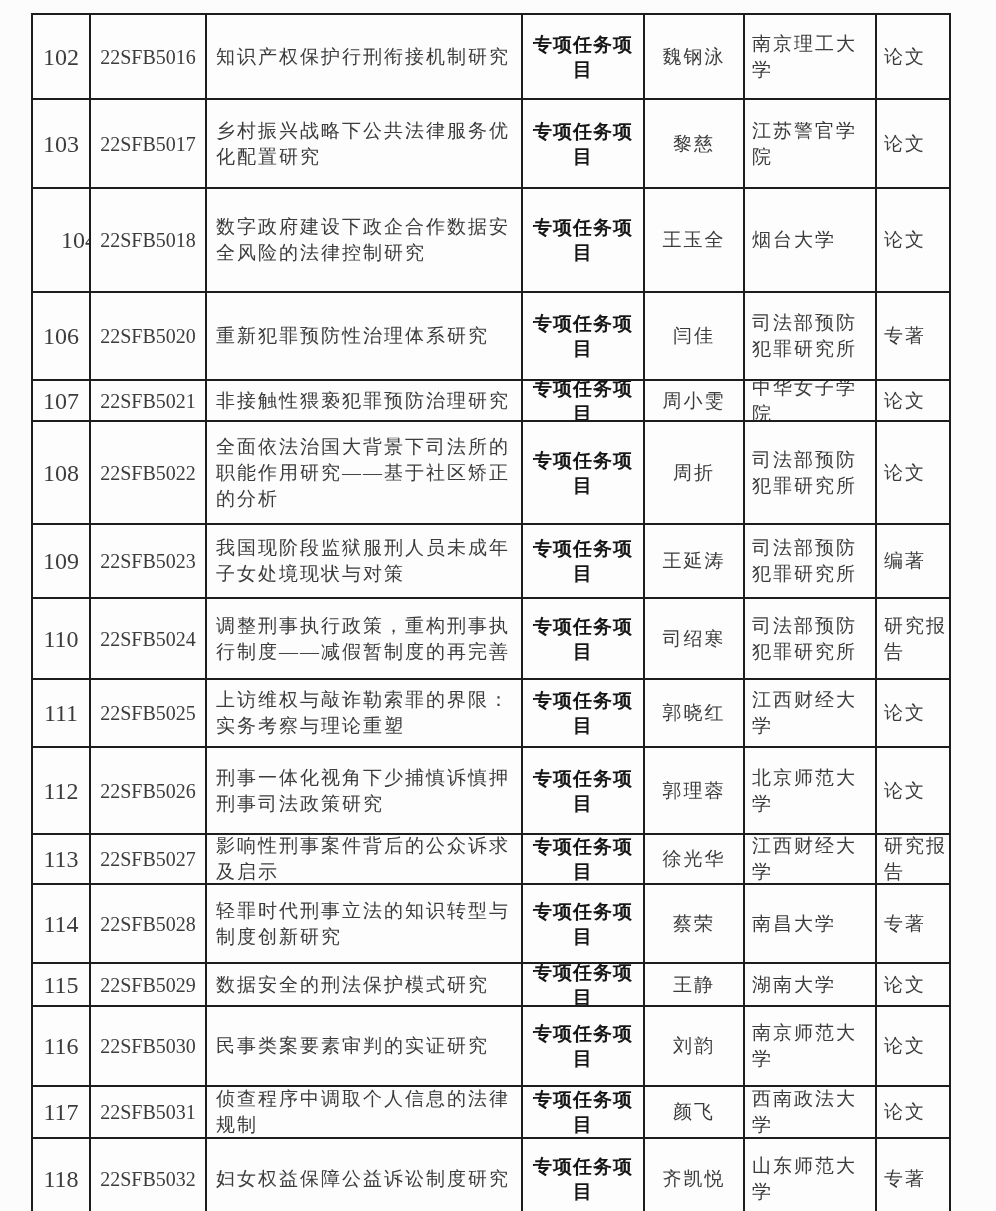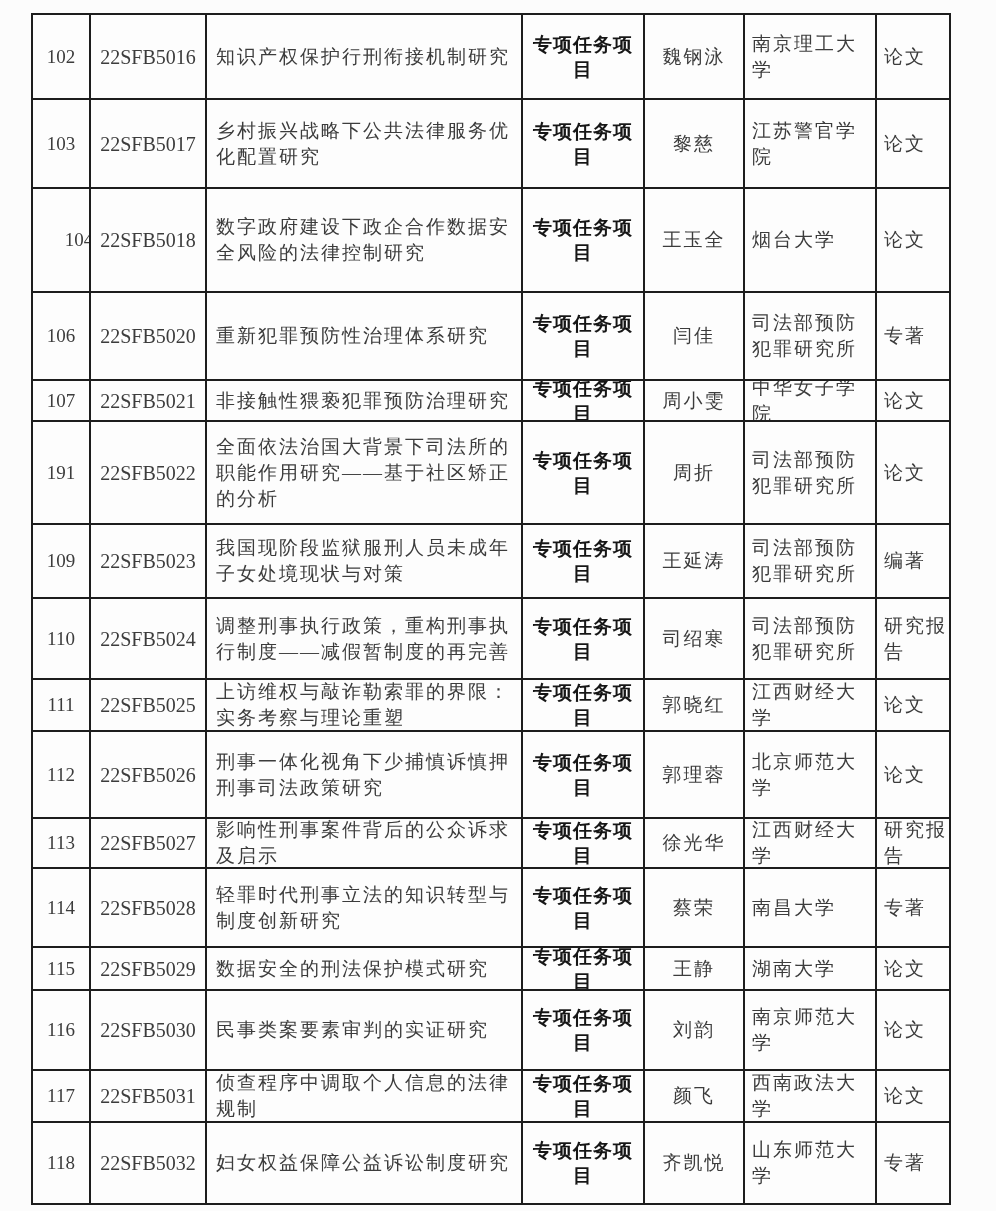--- a/index.html
+++ b/index.html
@@ -37,21 +37,21 @@
     align-items: center;
     overflow: hidden;
     box-sizing: border-box;
     width: 100%;
     color: #3c3c3c;
     font-size: 19px;
     line-height: 26px;
   }
   .c-no .cell {
     justify-content: center;
-    font-size: 19px;
+    font-size: 24px;
     letter-spacing: 0;
   }
   .c-id .cell {
     justify-content: center;
     font-size: 20px;
     letter-spacing: 0;
   }
   .c-title .cell {
     justify-content: flex-start;
     text-align: left;
@@ -210,21 +210,21 @@
           </td>
     <td class="c-org">
             <div class="cell" style="height: 39px;">中华女子学院</div>
           </td>
     <td class="c-output">
             <div class="cell" style="height: 39px;">论文</div>
           </td>
   </tr>
         <tr style="height: 101px;">
     <td class="c-no">
-            <div class="cell" style="height: 101px;">191</div>
+            <div class="cell" style="height: 101px;">108</div>
           </td>
     <td class="c-id">
             <div class="cell" style="height: 101px;">22SFB5022</div>
           </td>
     <td class="c-title">
             <div class="cell" style="height: 101px;">全面依法治国大背景下司法所的职能作用研究——基于社区矫正的分析</div>
           </td>
     <td class="c-type">
             <div class="cell" style="height: 101px;">专项任务项目</div>
           </td>
@@ -291,21 +291,21 @@
     <td class="c-id">
             <div class="cell" style="height: 50px;">22SFB5025</div>
           </td>
     <td class="c-title">
             <div class="cell" style="height: 50px;">上访维权与敲诈勒索罪的界限：实务考察与理论重塑</div>
           </td>
     <td class="c-type">
             <div class="cell" style="height: 50px;">专项任务项目</div>
           </td>
     <td class="c-leader">
-            <div class="cell" style="height: 50px;">郭晓红</div>
+            <div class="cell" style="height: 66px;">郭晓红</div>
           </td>
     <td class="c-org">
             <div class="cell" style="height: 50px;">江西财经大学</div>
           </td>
     <td class="c-output">
             <div class="cell" style="height: 50px;">论文</div>
           </td>
   </tr>
         <tr style="height: 85px;">
     <td class="c-no">

